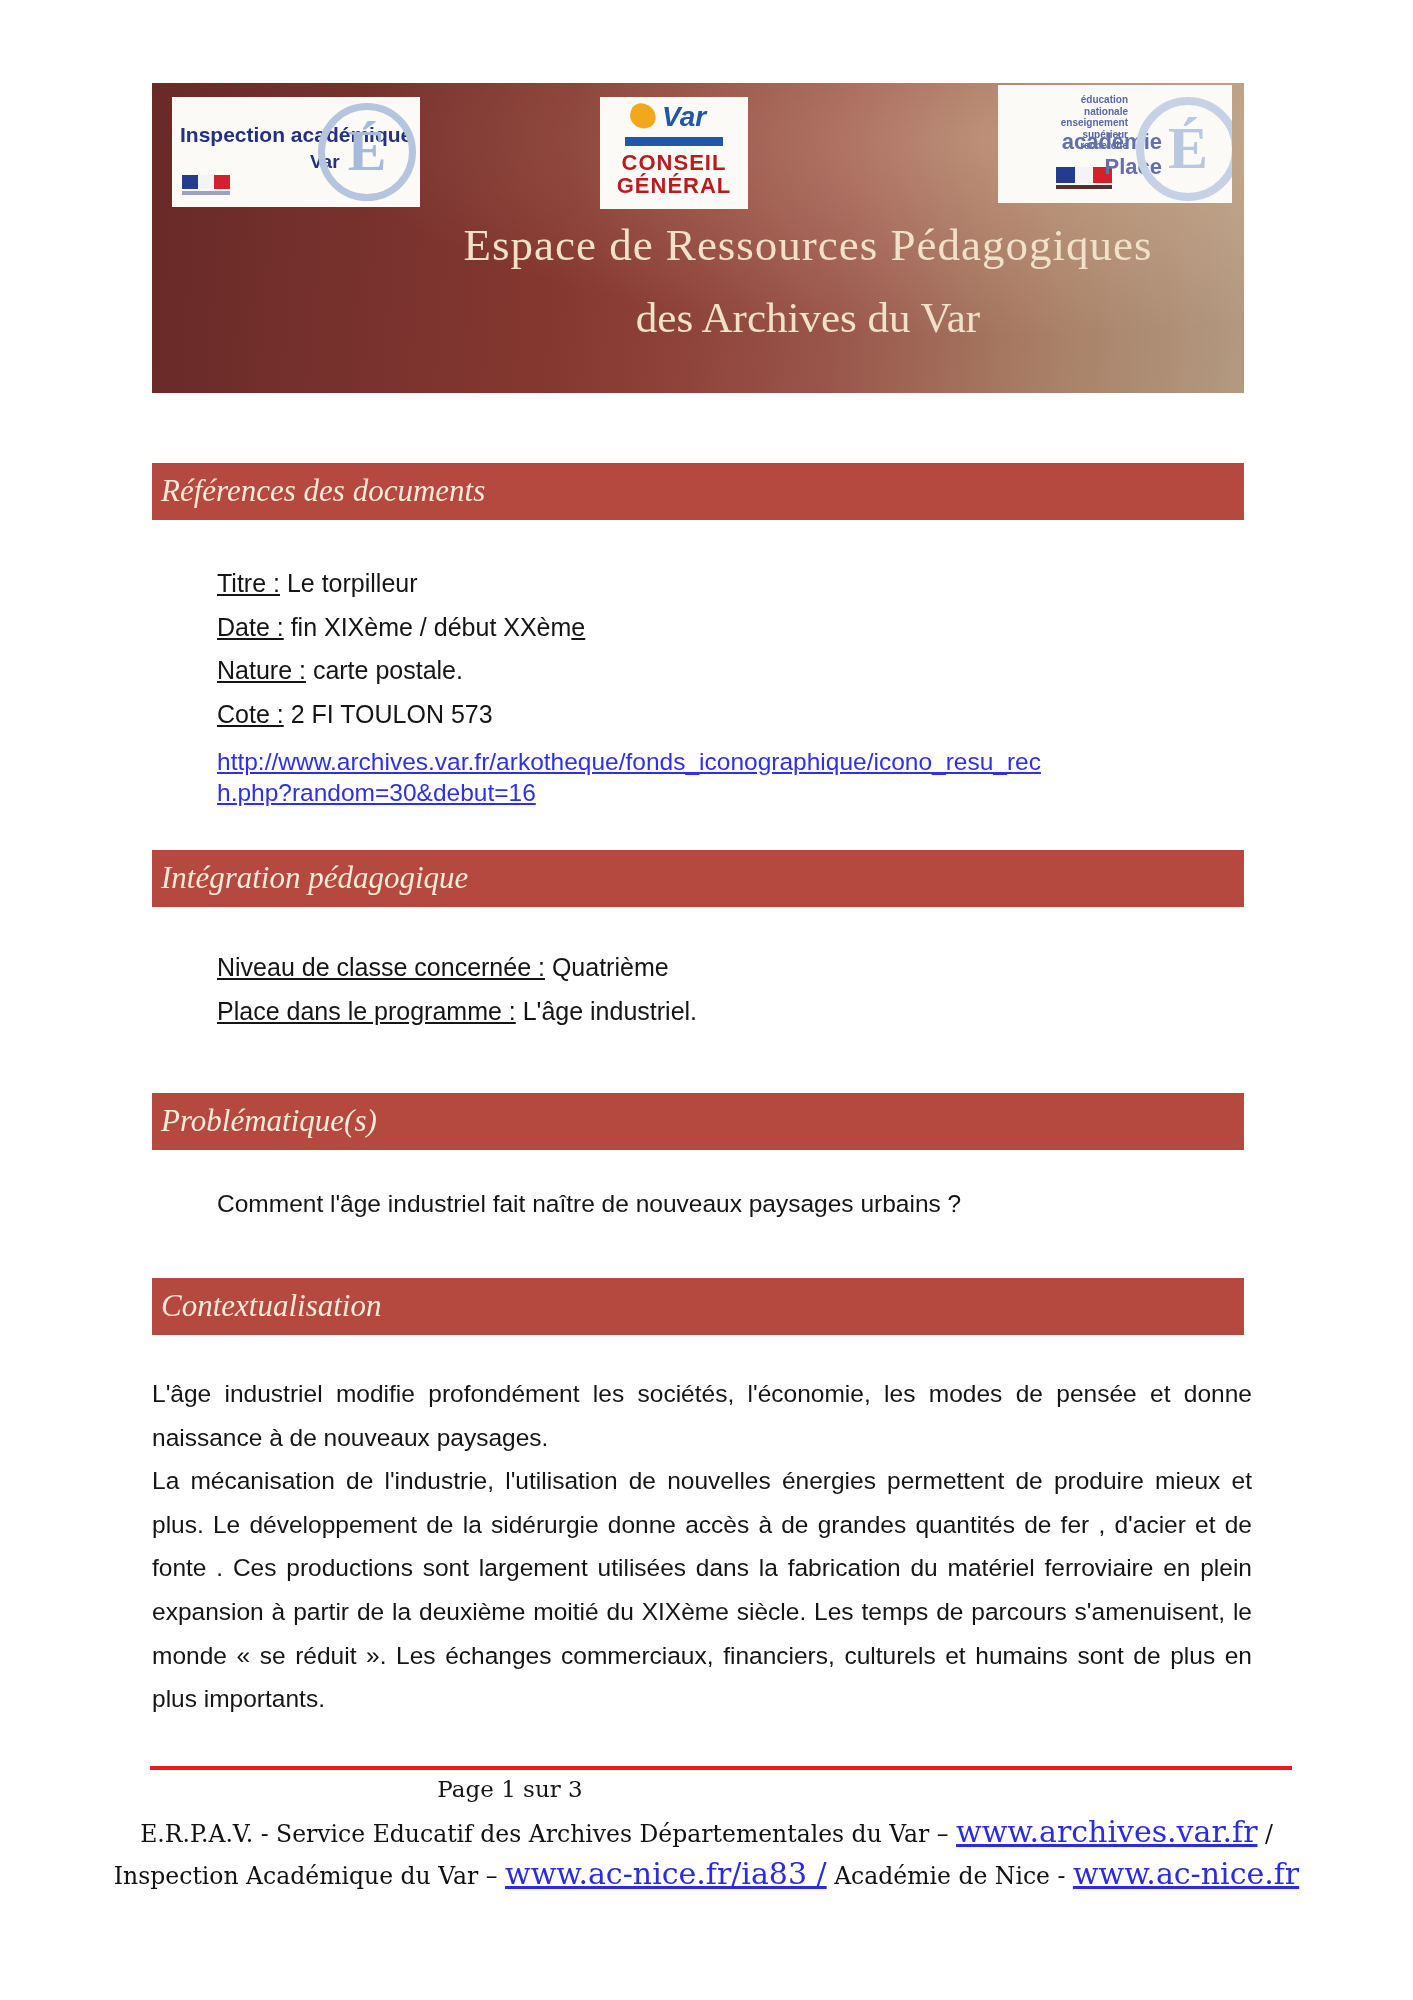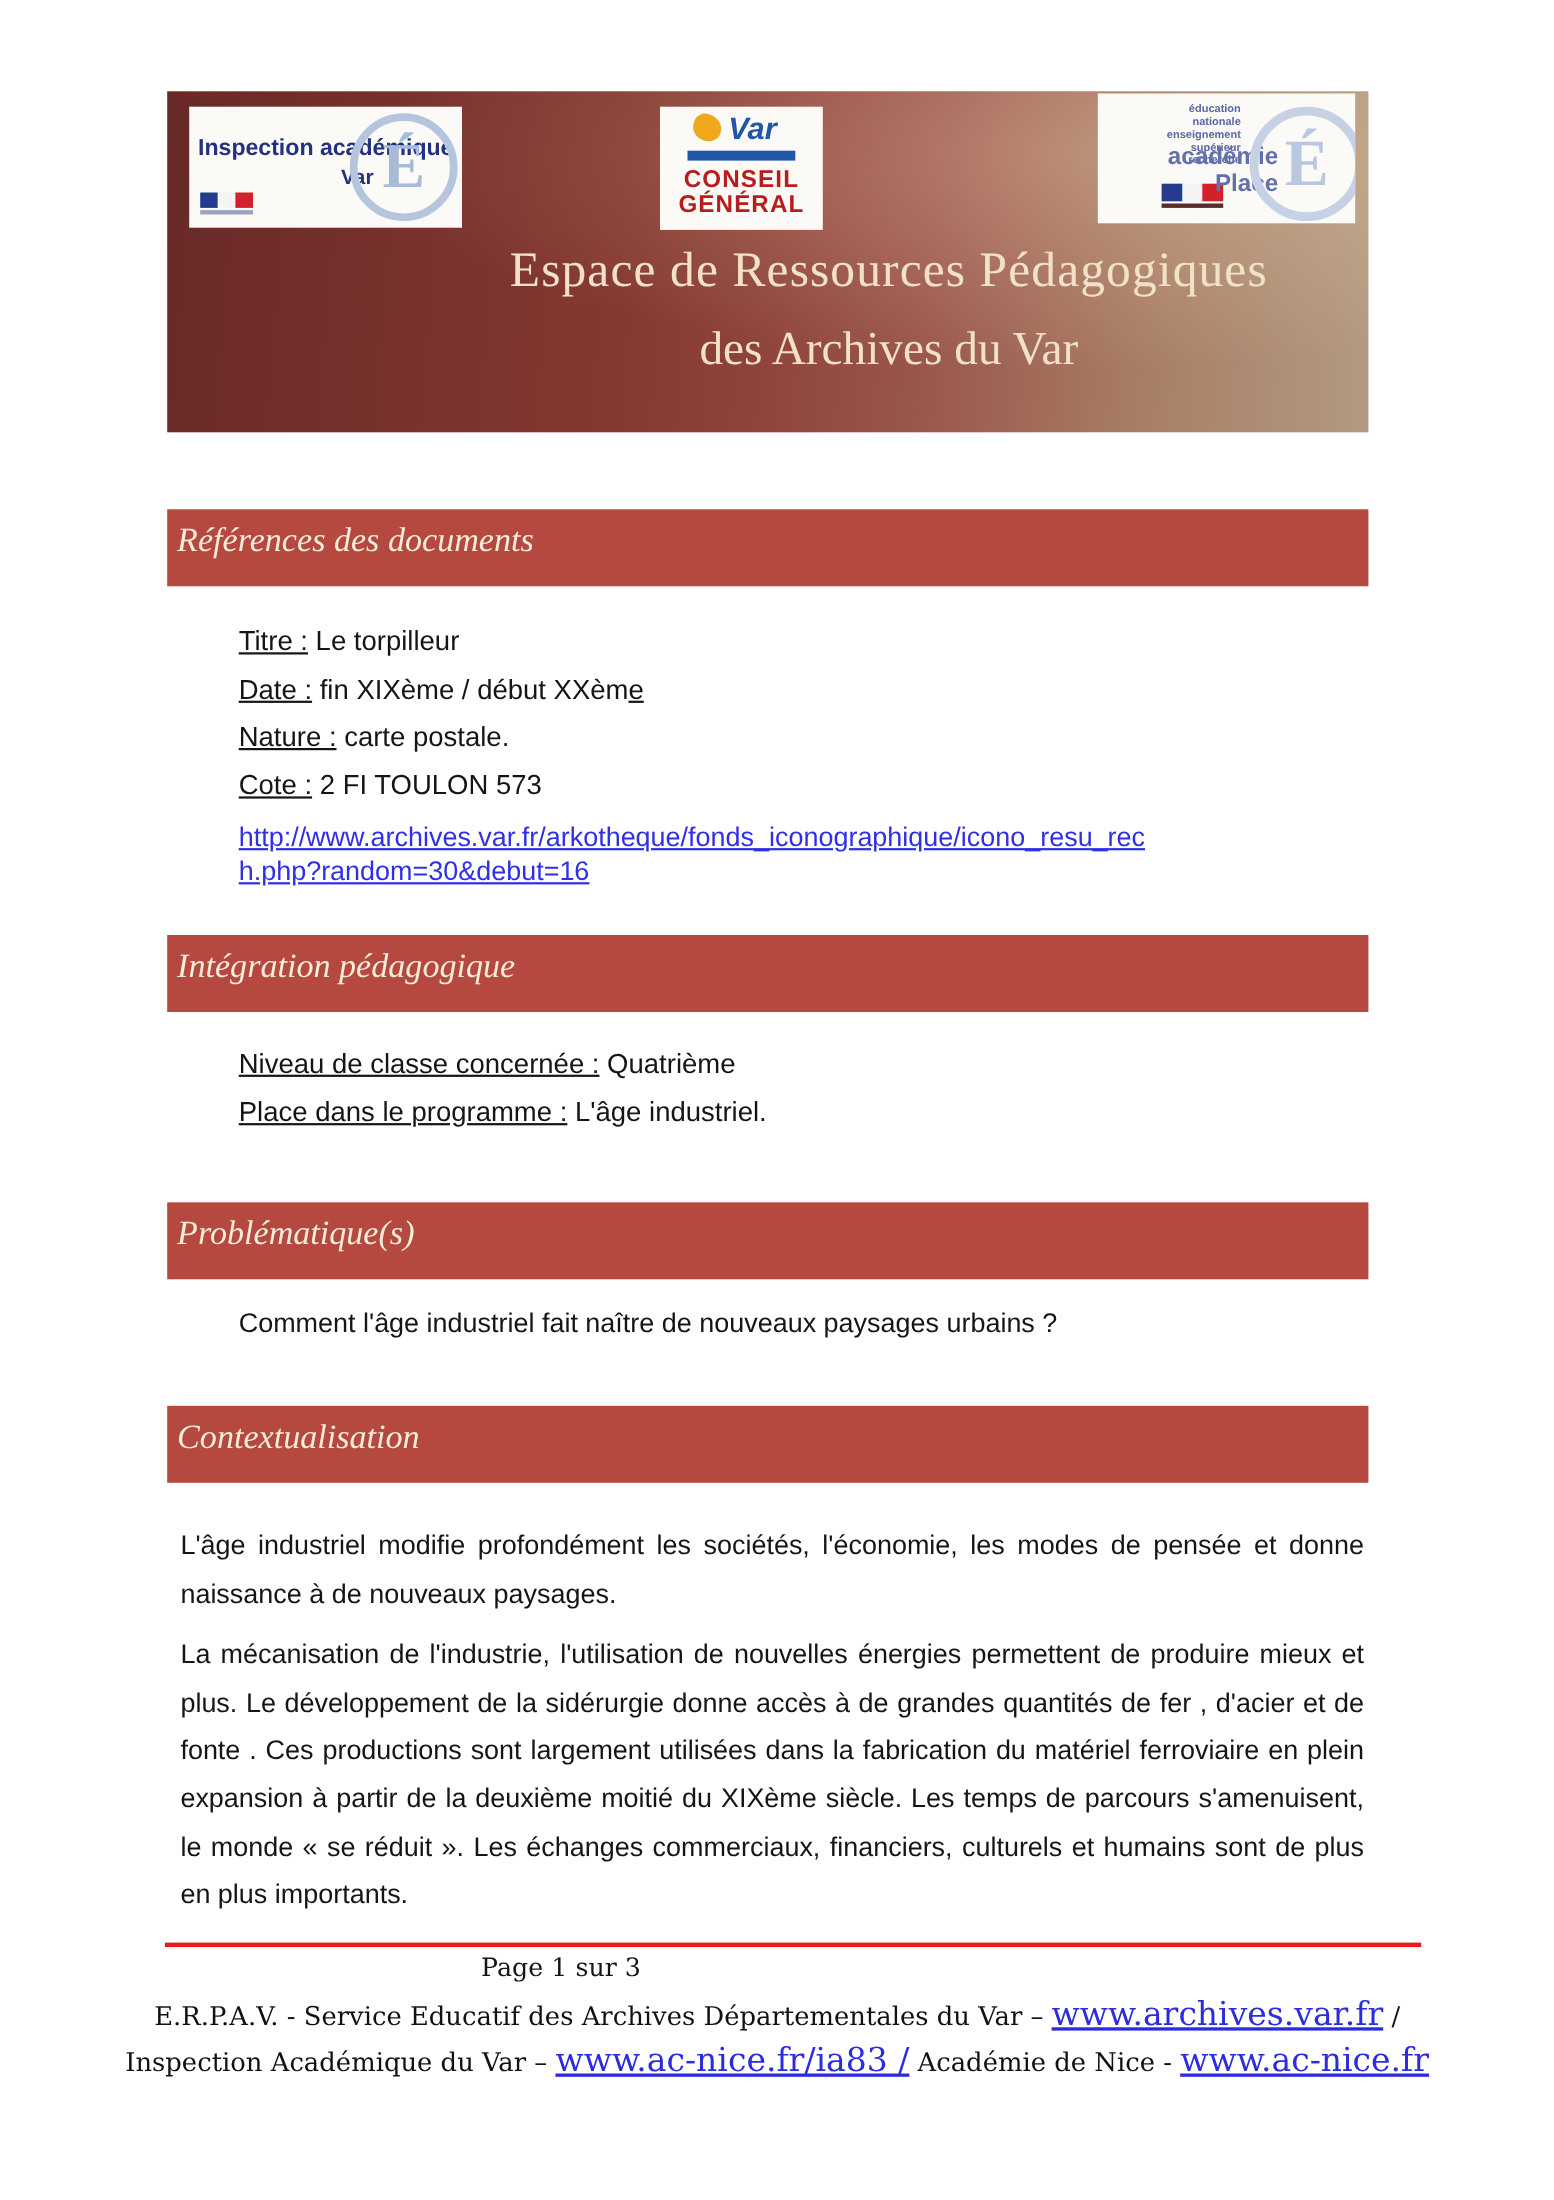--- a/index.html
+++ b/index.html
@@ -39,42 +39,42 @@
   .ac-name{position:absolute;right:70px;top:44px;text-align:right;color:#6470ab;
            font-weight:bold;font-size:22px;line-height:25px;}
   .ac-e{position:absolute;right:-8px;top:12px;width:88px;height:88px;border:8px solid #c6d1e6;
         color:#b9c7e0;font-size:60px;line-height:86px;}
   .banner-titles{position:absolute;left:220px;right:0;top:136px;text-align:center;
     color:#f2e1c9;font-family:"Liberation Serif",serif;}
   .bt1{font-size:45px;letter-spacing:1px;}
   .bt2{font-size:43px;margin-top:22px;}
 
   
-  .bar{position:absolute;left:152px;width:1092px;height:70px;background:#b5493f;
+  .bar{position:absolute;left:152px;width:1092px;height:57px;background:#b5493f;
        color:#f5ecda;font-family:"Liberation Serif",serif;font-style:italic;
        font-size:31px;line-height:55px;padding-left:9px;box-sizing:border-box;}
   .bar-references{top:463px;}
   .bar-integration{top:850px;}
   .bar-problematique{top:1093px;}
   .bar-contextualisation{top:1278px;}
 
   
   .fields{position:absolute;left:217px;font-size:25px;}
   .fields .row{height:43.5px;line-height:43.5px;white-space:nowrap;}
   .fields .lbl{text-decoration:underline;}
   .fields .tail{text-decoration:underline;}
   .refs{top:562px;}
   .integ{top:946px;}
   .url-link{position:absolute;left:217px;top:747px;font-size:24.5px;line-height:30.5px;
             color:#2f2fe8;text-decoration:underline;cursor:pointer;}
   .url-link span{display:block;}
   .prob{position:absolute;left:217px;top:1190px;font-size:24.5px;}
   .ctx{position:absolute;left:152px;top:1372px;width:1100px;font-size:24.5px;
        line-height:43.6px;text-align:justify;}
-  .ctx p{margin:12px;}
+  .ctx p{margin:0;}
 
   
   .divider{position:absolute;left:150px;top:1766px;width:1142px;height:4px;background:#ed1a1a;}
   .pagenum{position:absolute;left:150px;top:1776px;width:720px;text-align:center;
            font-family:"DejaVu Serif",serif;font-size:23px;}
   .footer-line{position:absolute;left:60px;width:1293px;text-align:center;
                font-family:"DejaVu Serif",serif;font-size:23.5px;color:#111;}
   .footer1{top:1814px;}
   .footer2{top:1856px;}
   .footer-line .link{font-size:30px;color:#2b2bdf;text-decoration:underline;cursor:pointer;}

